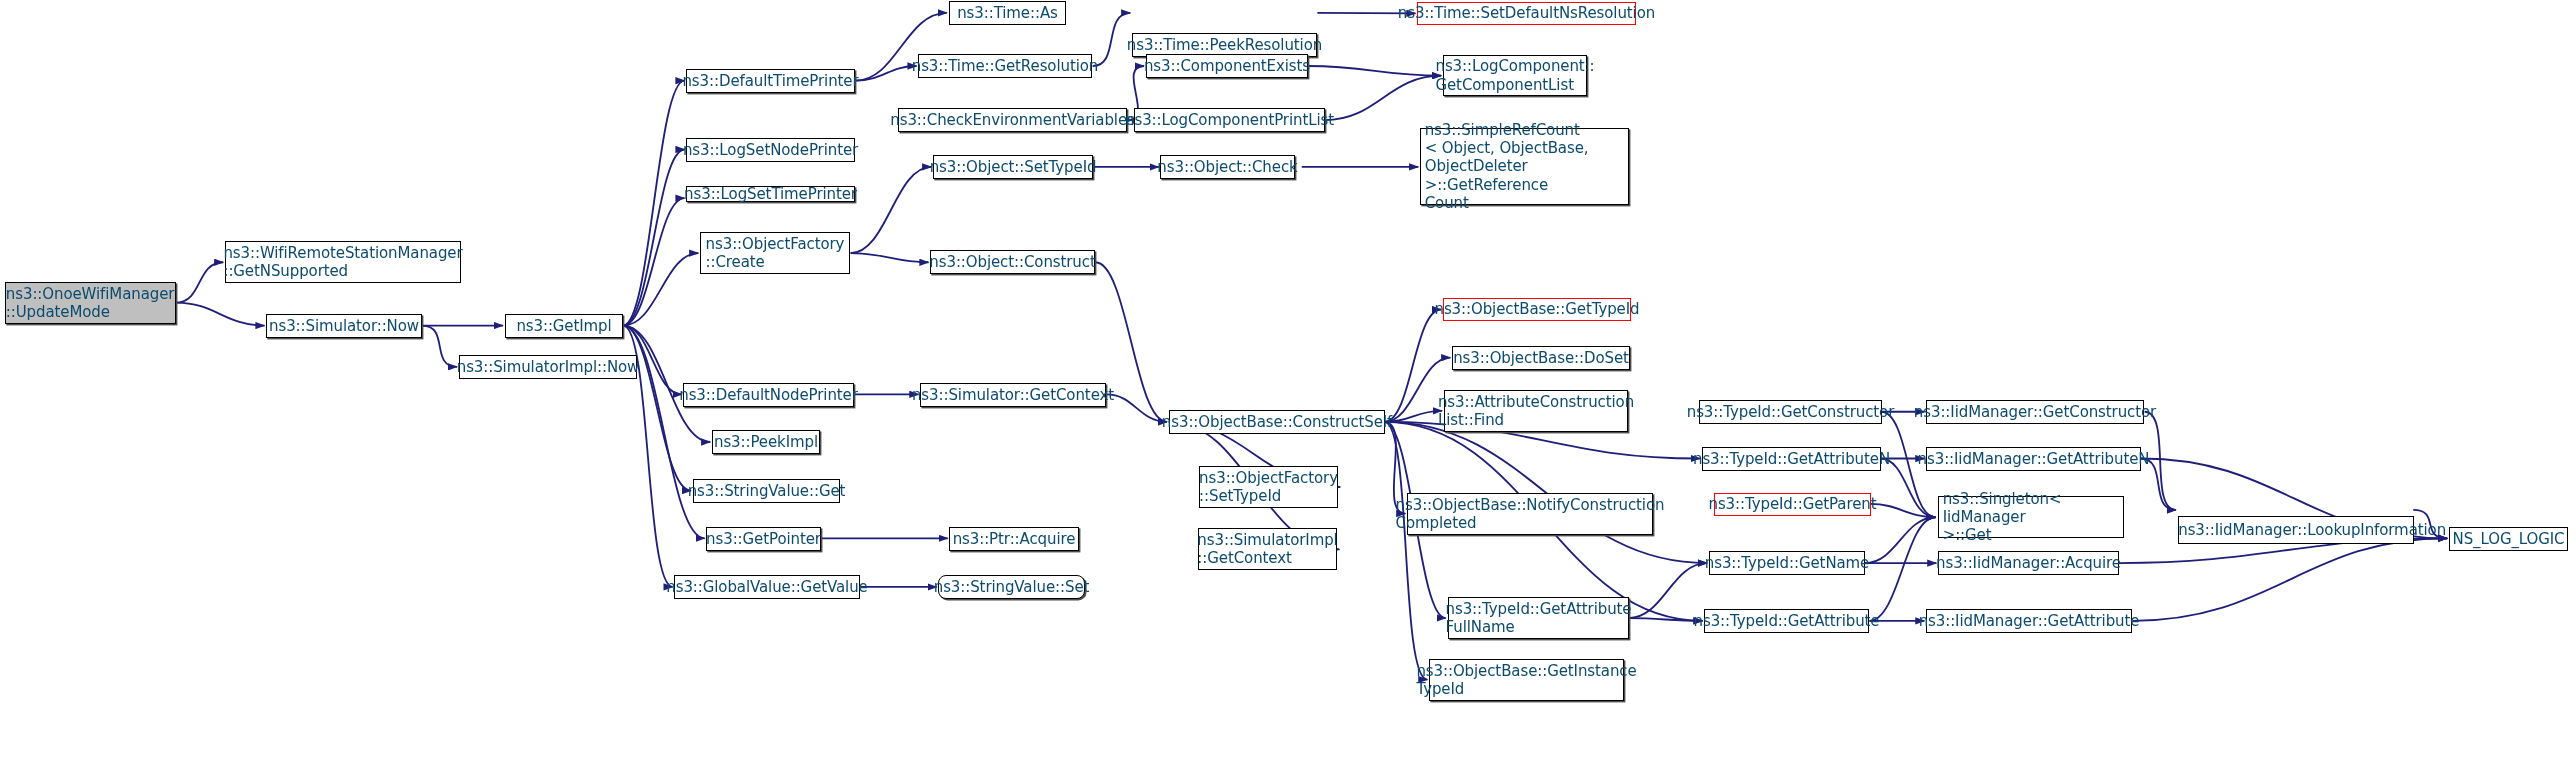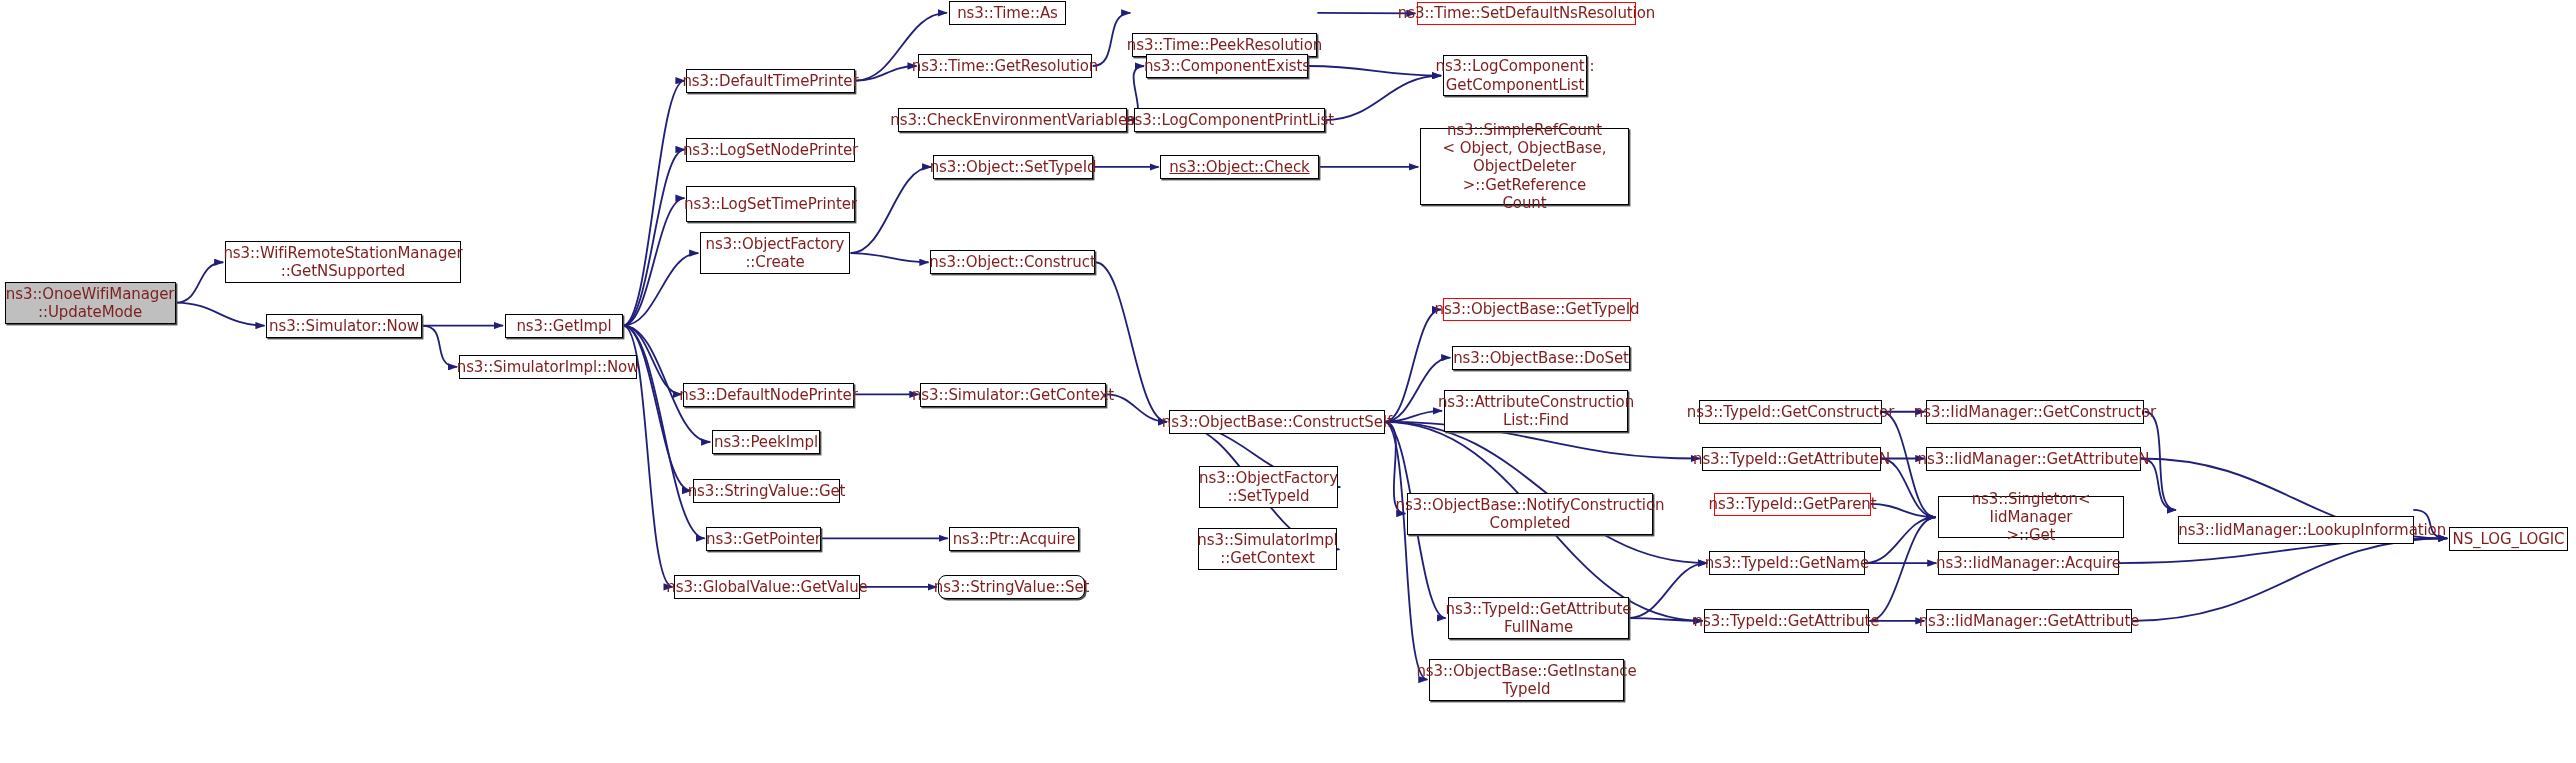--- a/index.html
+++ b/index.html
@@ -27,22 +27,22 @@
   }
   .node {
     position: absolute;
     box-sizing: border-box;
     background: #ffffff;
     border: 0.9px solid #000000;
     box-shadow: 1.4px 1.4px 0 0 #4d4d4d;
     display: flex;
     align-items: center;
     justify-content: center;
-    text-align: center;
-    color: #7f1d1d;
+    text-align: left;
+    color: #0c4a6e;
     font-size: 15px;
     line-height: 1.22;
     letter-spacing: -0.1px;
     white-space: pre-line;
     padding: 0 3.7px;
     z-index: 5;
   }
   .node.root {
     background: #bfbfbf;
     border: 0.9px solid #000000;
@@ -129,40 +129,40 @@
   <div id="node-layer">
       <div class="node root" style="left: 4.6px; top: 282px; width: 171px; height: 42px;">ns3::OnoeWifiManager
 ::UpdateMode</div>
       <div class="node flat" style="left: 225px; top: 241px; width: 236px; height: 42px;">ns3::WifiRemoteStationManager
 ::GetNSupported</div>
       <div class="node" style="left: 266px; top: 314px; width: 156px; height: 24px;">ns3::Simulator::Now</div>
       <div class="node" style="left: 505px; top: 314px; width: 118px; height: 24px;">ns3::GetImpl</div>
       <div class="node flat" style="left: 459px; top: 355px; width: 178px; height: 24px;">ns3::SimulatorImpl::Now</div>
       <div class="node" style="left: 686px; top: 69px; width: 169px; height: 24px;">ns3::DefaultTimePrinter</div>
       <div class="node flat" style="left: 686px; top: 138px; width: 169px; height: 24px;">ns3::LogSetNodePrinter</div>
-      <div class="node" style="left: 686px; top: 186px; width: 169px; height: 36px;">ns3::LogSetTimePrinter</div>
+      <div class="node" style="left: 686px; top: 186px; width: 169px; height: 16px;">ns3::LogSetTimePrinter</div>
       <div class="node flat" style="left: 700px; top: 232px; width: 150px; height: 42px;">ns3::ObjectFactory
 ::Create</div>
       <div class="node" style="left: 683px; top: 383px; width: 171px; height: 24px;">ns3::DefaultNodePrinter</div>
       <div class="node" style="left: 712px; top: 430px; width: 108px; height: 24px;">ns3::PeekImpl</div>
       <div class="node flat" style="left: 693px; top: 479px; width: 147px; height: 24px;">ns3::StringValue::Get</div>
       <div class="node" style="left: 706px; top: 527px; width: 115px; height: 24px;">ns3::GetPointer</div>
       <div class="node flat" style="left: 674px; top: 575px; width: 186px; height: 24px;">ns3::GlobalValue::GetValue</div>
       <div class="node" style="left: 898px; top: 108px; width: 229px; height: 24px;">ns3::CheckEnvironmentVariables</div>
       <div class="node" style="left: 933px; top: 155px; width: 160px; height: 24px;">ns3::Object::SetTypeId</div>
       <div class="node" style="left: 930px; top: 250px; width: 165px; height: 24px;">ns3::Object::Construct</div>
       <div class="node" style="left: 920px; top: 383px; width: 186px; height: 24px;">ns3::Simulator::GetContext</div>
       <div class="node" style="left: 949px; top: 527px; width: 130px; height: 24px;">ns3::Ptr::Acquire</div>
       <div class="node" style="left: 938px; top: 575px; width: 147px; height: 24px; border-radius: 8px;">ns3::StringValue::Set</div>
       <div class="node flat" style="left: 949px; top: 0.9px; width: 117px; height: 24px;">ns3::Time::As</div>
       <div class="node flat" style="left: 918px; top: 54px; width: 174px; height: 24px;">ns3::Time::GetResolution</div>
       <div class="node" style="left: 1132px; top: 0.9px; width: 185px; height: 24px; margin-top: 32px;">ns3::Time::PeekResolution</div>
       <div class="node" style="left: 1146px; top: 54px; width: 162px; height: 24px;">ns3::ComponentExists</div>
       <div class="node" style="left: 1134px; top: 108px; width: 191px; height: 24px;">ns3::LogComponentPrintList</div>
-      <div class="node" style="left: 1160px; top: 155px; width: 159px; height: 24px; text-decoration: underline;">ns3::Object::Check</div>
+      <div class="node" style="left: 1160px; top: 155px; width: 135px; height: 24px;">ns3::Object::Check</div>
       <div class="node red" style="left: 1417px; top: 1.8px; width: 219px; height: 23px;">ns3::Time::SetDefaultNsResolution</div>
       <div class="node" style="left: 1443px; top: 55px; width: 144px; height: 41px;">ns3::LogComponent::
 GetComponentList</div>
       <div class="node" style="left: 1420px; top: 128px; width: 209px; height: 77px;">ns3::SimpleRefCount
 &lt; Object, ObjectBase,
 ObjectDeleter &gt;::GetReference
 Count</div>
       <div class="node flat" style="left: 1169px; top: 410px; width: 216px; height: 24px;">ns3::ObjectBase::ConstructSelf</div>
       <div class="node flat" style="left: 1199px; top: 466px; width: 139px; height: 42px;">ns3::ObjectFactory
 ::SetTypeId</div>

